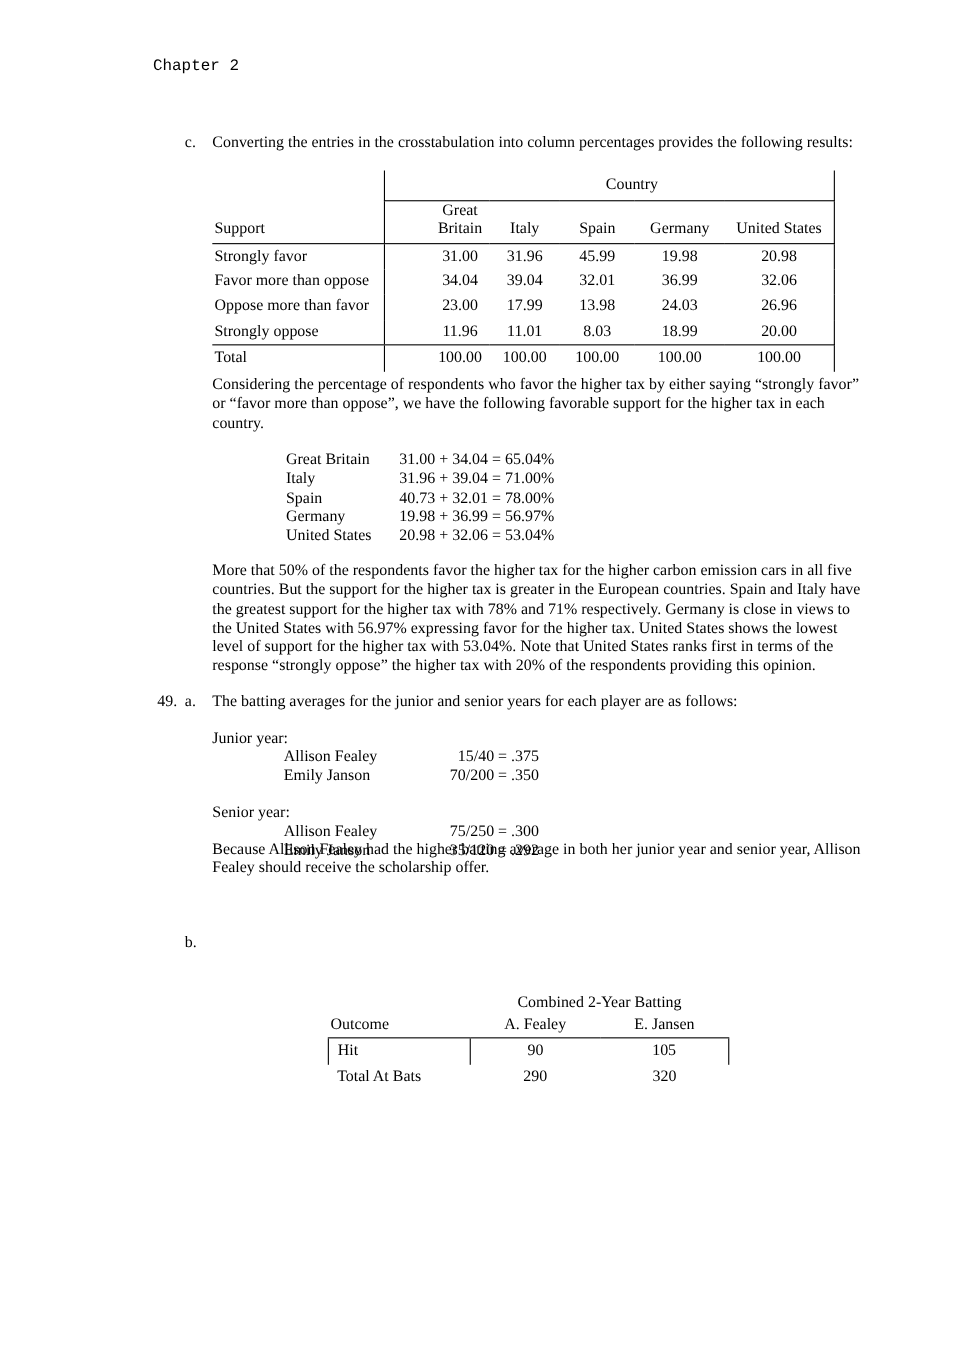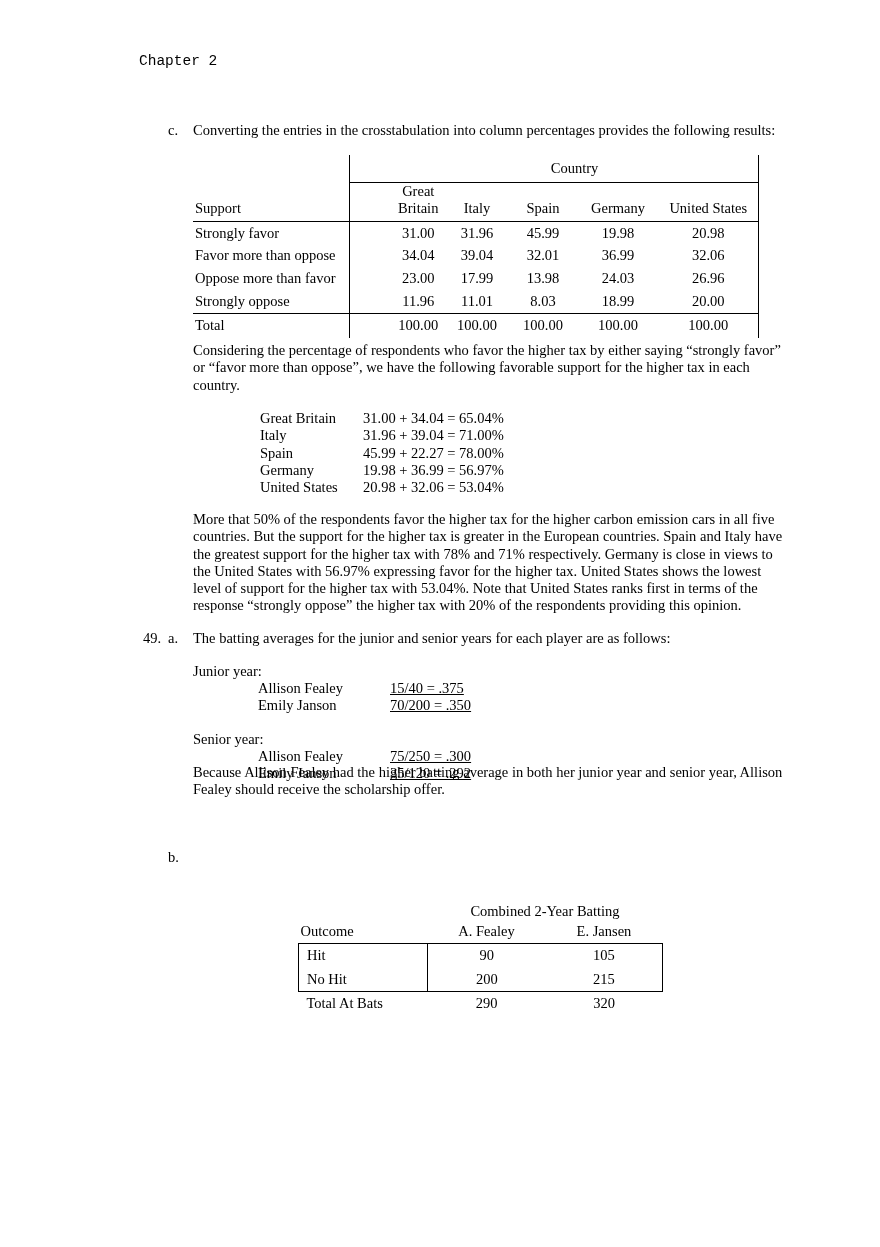--- a/index.html
+++ b/index.html
@@ -27,21 +27,21 @@
   .crosstab td { height: 23px; vertical-align: middle; }
   .crosstab tr.grp td { height: 27px; vertical-align: bottom; padding-bottom: 4px; }
   .crosstab tr.hdr td { height: 27px; vertical-align: bottom; padding-bottom: 4px; }
   .crosstab tr.total td { height: 24px; }
 
   .fav-row { display: flex; }
   .fav-country { width: 103px; flex: none; }
 
   .player-row { display: flex; }
   .player-name { width: 132px; flex: none; }
-  .player-calc { width: 100px; flex: none; text-align: left; text-decoration: underline; }
+  .player-calc { width: 100px; flex: none; text-align: right; }
 
   .batting td { vertical-align: middle; }
   .batting tr.title-row td { height: 23px; vertical-align: bottom; padding-bottom: 3px; }
   .batting tr.hdr2 td { height: 20px; vertical-align: bottom; padding-bottom: 3px; }
   .batting tr.box td { height: 24px; }
   .batting tr.total2 td { height: 23px; }
   .batting .lbl { padding-left: 8px; font-family: Liberation Serif, serif; }
 </style>
 </head>
 <body>
@@ -124,21 +124,21 @@
     <div class="fav-row">
       <span class="fav-country">Great Britain</span>
       <span class="nowrap">31.00 + 34.04 = 65.04%</span>
     </div>
     <div class="fav-row">
       <span class="fav-country">Italy</span>
       <span class="nowrap">31.96 + 39.04 = 71.00%</span>
     </div>
     <div class="fav-row">
       <span class="fav-country">Spain</span>
-      <span class="nowrap">45.99 + 22.27 = 78.00%</span>
+      <span class="nowrap">40.73 + 32.01 = 78.00%</span>
     </div>
     <div class="fav-row">
       <span class="fav-country">Germany</span>
       <span class="nowrap">19.98 + 36.99 = 56.97%</span>
     </div>
     <div class="fav-row">
       <span class="fav-country">United States</span>
       <span class="nowrap">20.98 + 32.06 = 53.04%</span>
     </div>
   </div>
@@ -191,25 +191,20 @@
       <tr class="hdr2">
         <td class="bb">Outcome</td>
         <td class="bb ctr">A. Fealey</td>
         <td class="bb ctr">E. Jansen</td>
       </tr>
       <tr class="box">
         <td class="bl br lbl">Hit</td>
         <td class="ctr">90</td>
         <td class="br ctr">105</td>
       </tr>
-      <tr class="box">
-        <td class="bl br bb lbl">No Hit</td>
-        <td class="bb ctr">200</td>
-        <td class="br bb ctr">215</td>
-      </tr>
       <tr class="total2">
         <td class="lbl">Total At Bats</td>
         <td class="ctr">290</td>
         <td class="ctr">320</td>
       </tr>
     </tbody>
   </table>
 
 </div>
 

